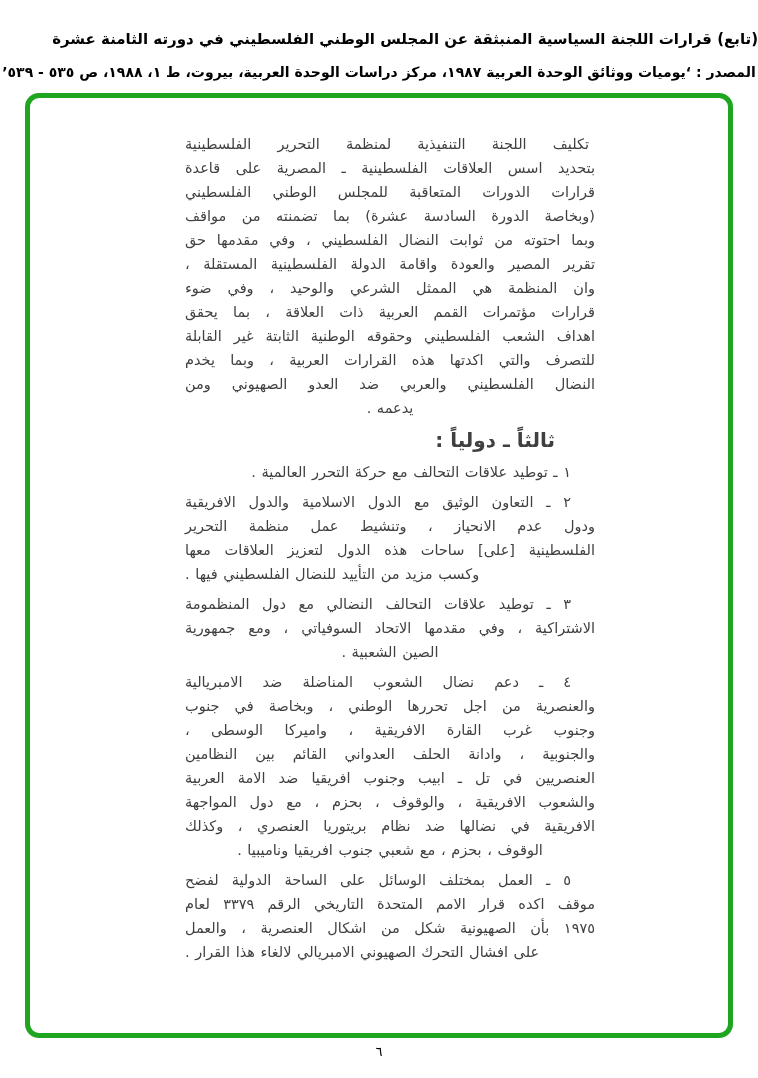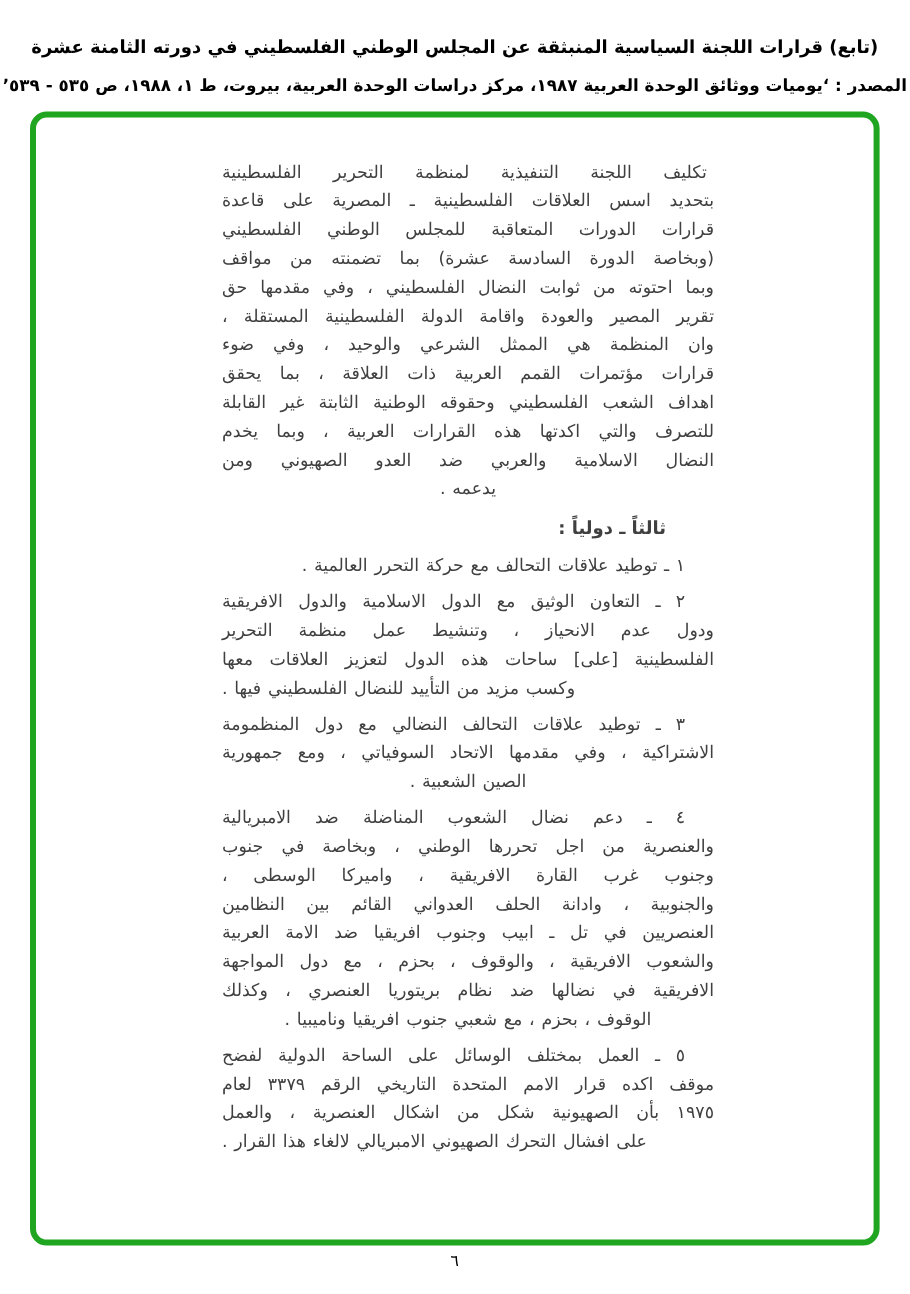--- a/index.html
+++ b/index.html
@@ -5,21 +5,21 @@
   html,body{margin:0;padding:0;}
   .page{
     position:relative;
     width:758px;height:1078px;
     background:#ffffff;
     font-family:"DejaVu Sans", sans-serif;
     overflow:hidden;
   }
   .header-title{
     position:absolute;top:28px;left:0;width:758px;
-    text-align:center;direction:rtl;
+    text-align:right;direction:rtl;
     font-weight:bold;font-size:15px;line-height:22px;color:#000;
   }
   .header-source{
     position:absolute;top:64px;left:0;width:758px;
     text-align:center;direction:rtl;
     font-weight:bold;font-size:14px;line-height:16px;color:#000;
   }
   .frame{
     position:absolute;left:25px;top:93px;
     width:708px;height:945px;
@@ -40,21 +40,21 @@
     text-align-last:justify;
     word-spacing:1px;
   }
   .line.last-right{text-align-last:right;}
   .line.last-left{text-align:right;text-align-last:left;}
   .line.last-center{text-align:center;text-align-last:center;}
   .heading{
     font-weight:bold;
     text-align:right;
     padding-right:40px;
-    font-size:15px;line-height:24px;
+    font-size:20px;line-height:24px;
     margin:8px 0 8px 0;
   }
   .footer-page{
     position:absolute;top:1044px;left:0;width:758px;
     text-align:center;font-size:13px;color:#000;
   }
 </style>
 </head>
 <body>
 
@@ -71,21 +71,21 @@
         <div class="line" style="padding-right: 6px;">تكليف اللجنة التنفيذية لمنظمة التحرير الفلسطينية</div>
         <div class="line">بتحديد اسس العلاقات الفلسطينية ـ المصرية على قاعدة</div>
         <div class="line">قرارات الدورات المتعاقبة للمجلس الوطني الفلسطيني</div>
         <div class="line">(وبخاصة الدورة السادسة عشرة) بما تضمنته من مواقف</div>
         <div class="line">وبما احتوته من ثوابت النضال الفلسطيني ، وفي مقدمها حق</div>
         <div class="line">تقرير المصير والعودة واقامة الدولة الفلسطينية المستقلة ،</div>
         <div class="line">وان المنظمة هي الممثل الشرعي والوحيد ، وفي ضوء</div>
         <div class="line">قرارات مؤتمرات القمم العربية ذات العلاقة ، بما يحقق</div>
         <div class="line">اهداف الشعب الفلسطيني وحقوقه الوطنية الثابتة غير القابلة</div>
         <div class="line">للتصرف والتي اكدتها هذه القرارات العربية ، وبما يخدم</div>
-        <div class="line">النضال الاسلامية والعربي ضد العدو الصهيوني ومن</div>
+        <div class="line">النضال الفلسطيني والعربي ضد العدو الصهيوني ومن</div>
         <div class="line last-center">يدعمه .</div>
       </div>
       <div class="heading">ثالثاً ـ دولياً :</div>
       <div class="para">
         <div class="line last-right" style="padding-right: 24px;">١ ـ توطيد علاقات التحالف مع حركة التحرر العالمية .</div>
       </div>
       <div class="para">
         <div class="line" style="padding-right: 24px;">٢ ـ التعاون الوثيق مع الدول الاسلامية والدول الافريقية</div>
         <div class="line">ودول عدم الانحياز ، وتنشيط عمل منظمة التحرير</div>
         <div class="line">الفلسطينية [على] ساحات هذه الدول لتعزيز العلاقات معها</div>

